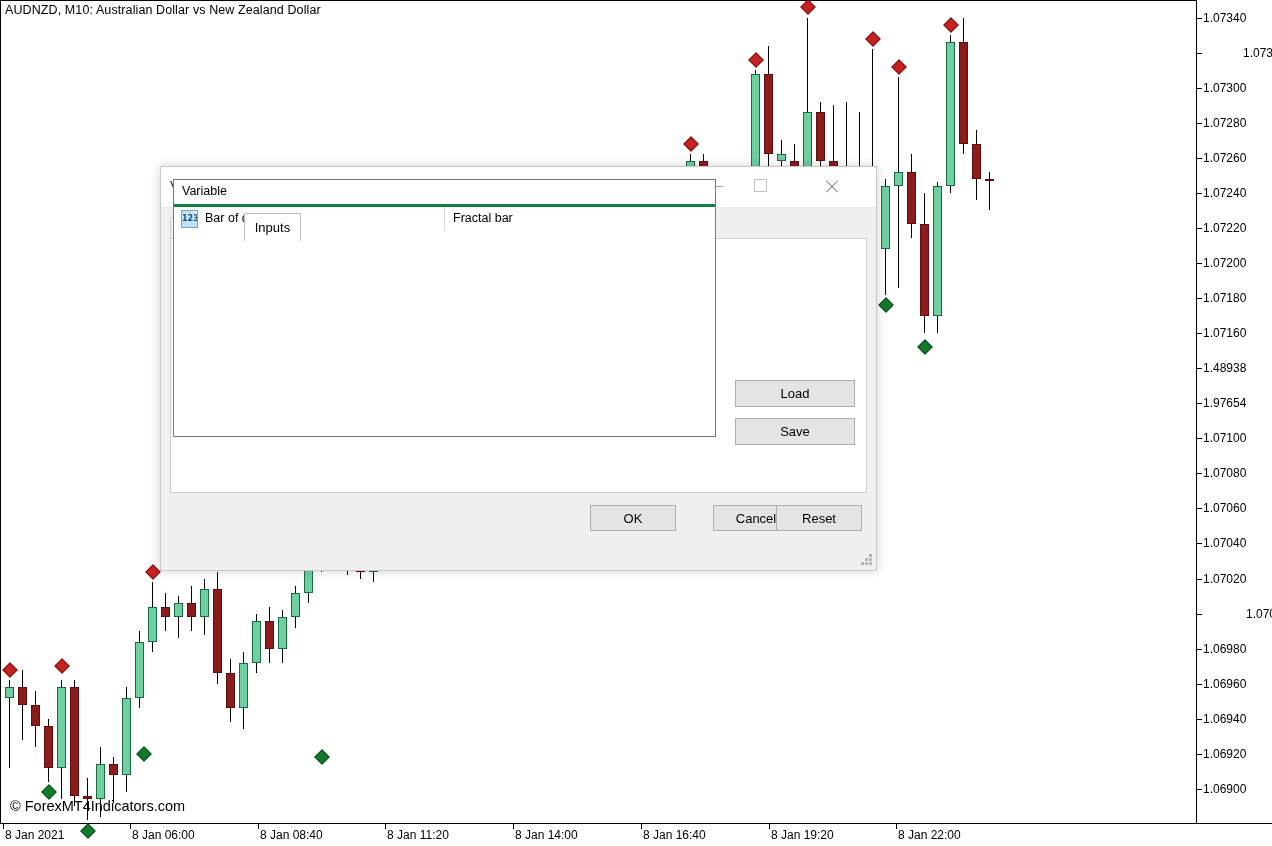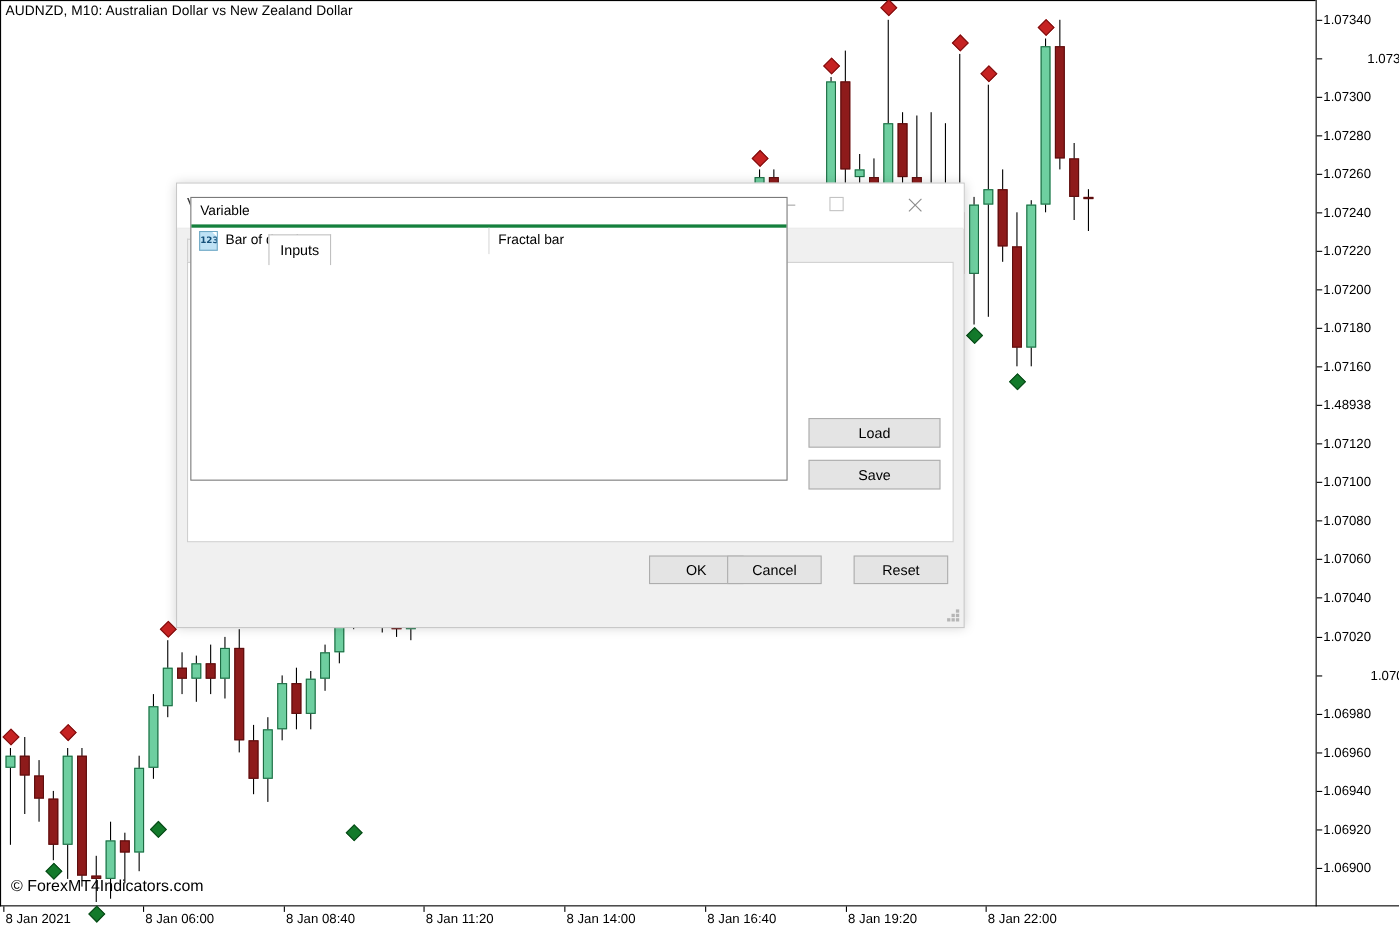--- a/index.html
+++ b/index.html
@@ -135,21 +135,21 @@
   #btn-save{top:251px;}
 
   
   .footbtn{
     position:absolute;top:338px;width:86px;height:26px;
     background:#e4e4e4;border:1px solid #adadad;box-sizing:border-box;
     font-size:13px;color:#000;cursor:default;
     font-family:"Liberation Sans",sans-serif;
   }
   #btn-ok{left:429px;}
-  #btn-cancel{left:500px;}
+  #btn-cancel{left:552px;}
   #btn-reset{left:615px;}
 
   #resize-grip{position:absolute;right:3px;bottom:3px;width:13px;height:13px;}
   #resize-grip i{position:absolute;width:3px;height:3px;background:#b5b5b5;}
 </style>
 </head>
 <body>
 
 <div id="chart-root">
   <div class="chart-frame-top"></div>
@@ -304,21 +304,21 @@
       <div class="price-label" style="top: 227.915px;">1.07220</div>
       <div class="price-tick" style="top: 262.979px;"></div>
       <div class="price-label" style="top: 262.979px;">1.07200</div>
       <div class="price-tick" style="top: 298.043px;"></div>
       <div class="price-label" style="top: 298.043px;">1.07180</div>
       <div class="price-tick" style="top: 333.106px;"></div>
       <div class="price-label" style="top: 333.106px;">1.07160</div>
       <div class="price-tick" style="top: 368.17px;"></div>
       <div class="price-label" style="top: 368.17px;">1.48938</div>
       <div class="price-tick" style="top: 403.234px;"></div>
-      <div class="price-label" style="top: 403.234px;">1.07120</div>
+      <div class="price-label" style="top: 403.234px;">1.97654</div>
       <div class="price-tick" style="top: 438.298px;"></div>
       <div class="price-label" style="top: 438.298px;">1.07100</div>
       <div class="price-tick" style="top: 473.362px;"></div>
       <div class="price-label" style="top: 473.362px;">1.07080</div>
       <div class="price-tick" style="top: 508.426px;"></div>
       <div class="price-label" style="top: 508.426px;">1.07060</div>
       <div class="price-tick" style="top: 543.489px;"></div>
       <div class="price-label" style="top: 543.489px;">1.07040</div>
       <div class="price-tick" style="top: 578.553px;"></div>
       <div class="price-label" style="top: 578.553px;">1.07020</div>

